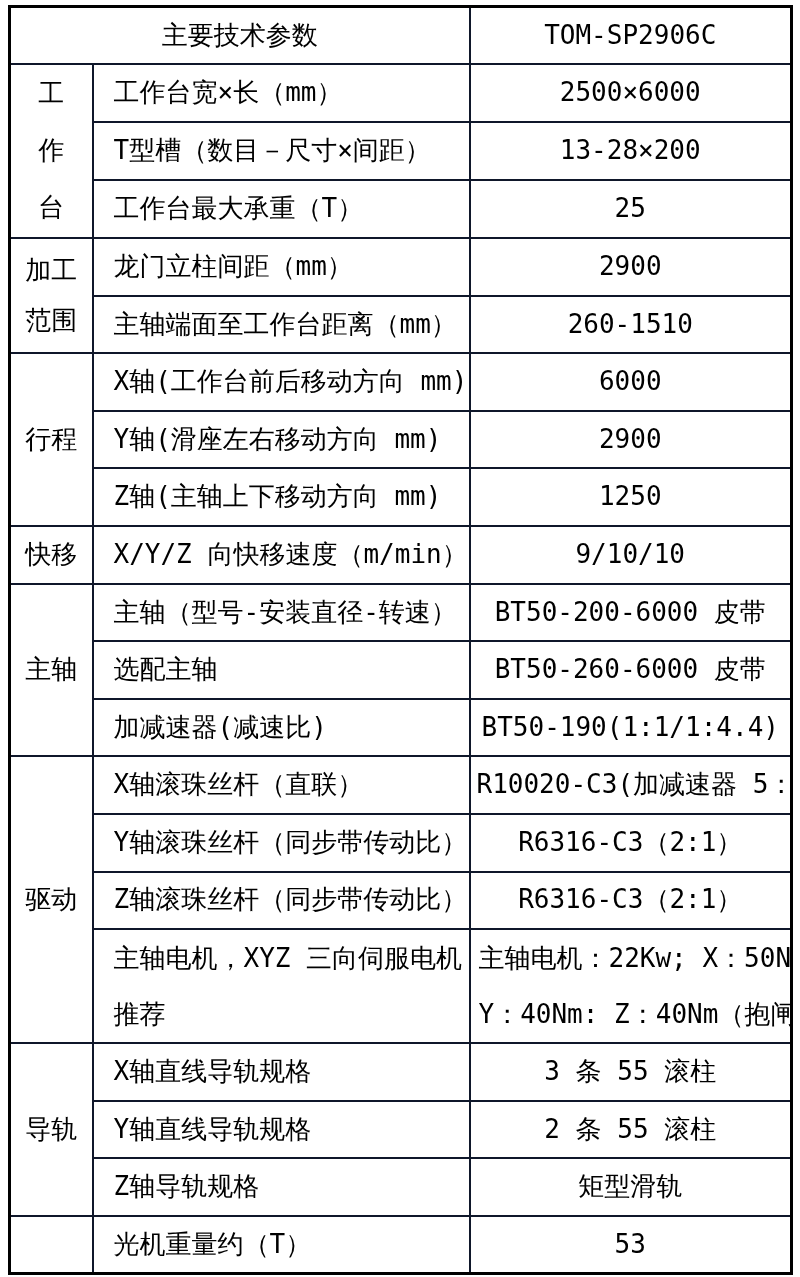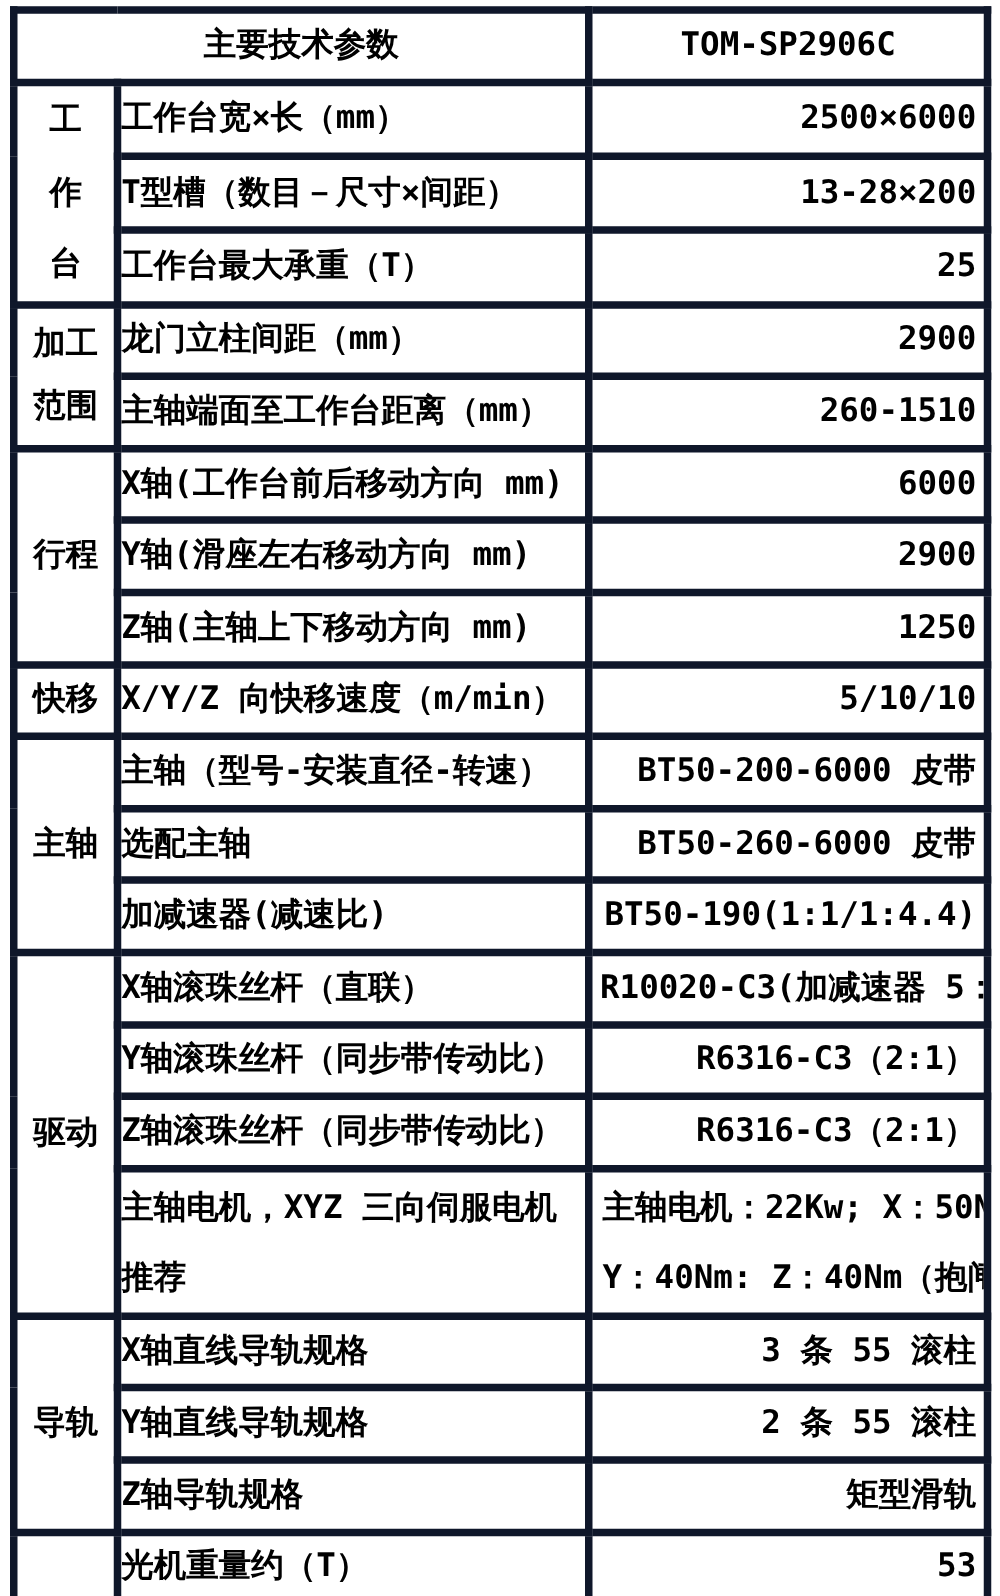--- a/index.html
+++ b/index.html
@@ -15,47 +15,47 @@
     left: 8px;
     top: 5px;
     width: 785px;
     border-collapse: collapse;
     table-layout: fixed;
     border: 3px solid #000000;
     font-family: "DejaVu Sans Mono", "DejaVu Sans", "Liberation Sans", sans-serif;
     color: #000000;
   }
   .spec-table td {
-    border: 6px solid #0f172a;
+    border: 2px solid #0f172a;
     font-size: 26px;
-    font-weight: bold;
+    font-weight: normal;
     line-height: 1.15;
     vertical-align: middle;
     text-align: center;
     padding: 0 6px;
     overflow: hidden;
   }
   tr.row    { height: 57.6px; }
   tr.tall   { height: 113px; margin-top: 48px; }
 
   td.header-title { text-align: center; }
   td.model-cell   { text-align: center; border-radius: 14px; }
 
   td.label-cell {
     text-align: left;
-    padding-left: 0;
+    padding-left: 20px;
     white-space: nowrap;
   }
   td.label-cell.wrap {
     white-space: normal;
     line-height: 56px;
     padding-top: 0;
     padding-bottom: 0;
   }
-  td.value-cell { text-align: right; white-space: nowrap; }
+  td.value-cell { text-align: center; white-space: nowrap; }
 
   td.group-cell { padding: 0; text-align: center; }
   .vstack {
     display: flex;
     flex-direction: column;
     justify-content: space-around;
     align-items: center;
   }
   .vstack-3 { height: 172px; }
   .vstack-2 { height: 100px; }
@@ -129,21 +129,21 @@
     <td class="value-cell">2900</td>
   </tr>
   <tr class="row">
     <td class="label-cell">Z轴(主轴上下移动方向 mm)</td>
     <td class="value-cell">1250</td>
   </tr>
 
   <tr class="row">
     <td class="group-cell">快移</td>
     <td class="label-cell">X/Y/Z 向快移速度（m/min）</td>
-    <td class="value-cell">5/10/10</td>
+    <td class="value-cell">9/10/10</td>
   </tr>
 
   <tr class="row">
     <td class="group-cell" rowspan="3">主轴</td>
     <td class="label-cell">主轴（型号-安装直径-转速）</td>
     <td class="value-cell">BT50-200-6000 皮带</td>
   </tr>
   <tr class="row">
     <td class="label-cell">选配主轴</td>
     <td class="value-cell">BT50-260-6000 皮带</td>

